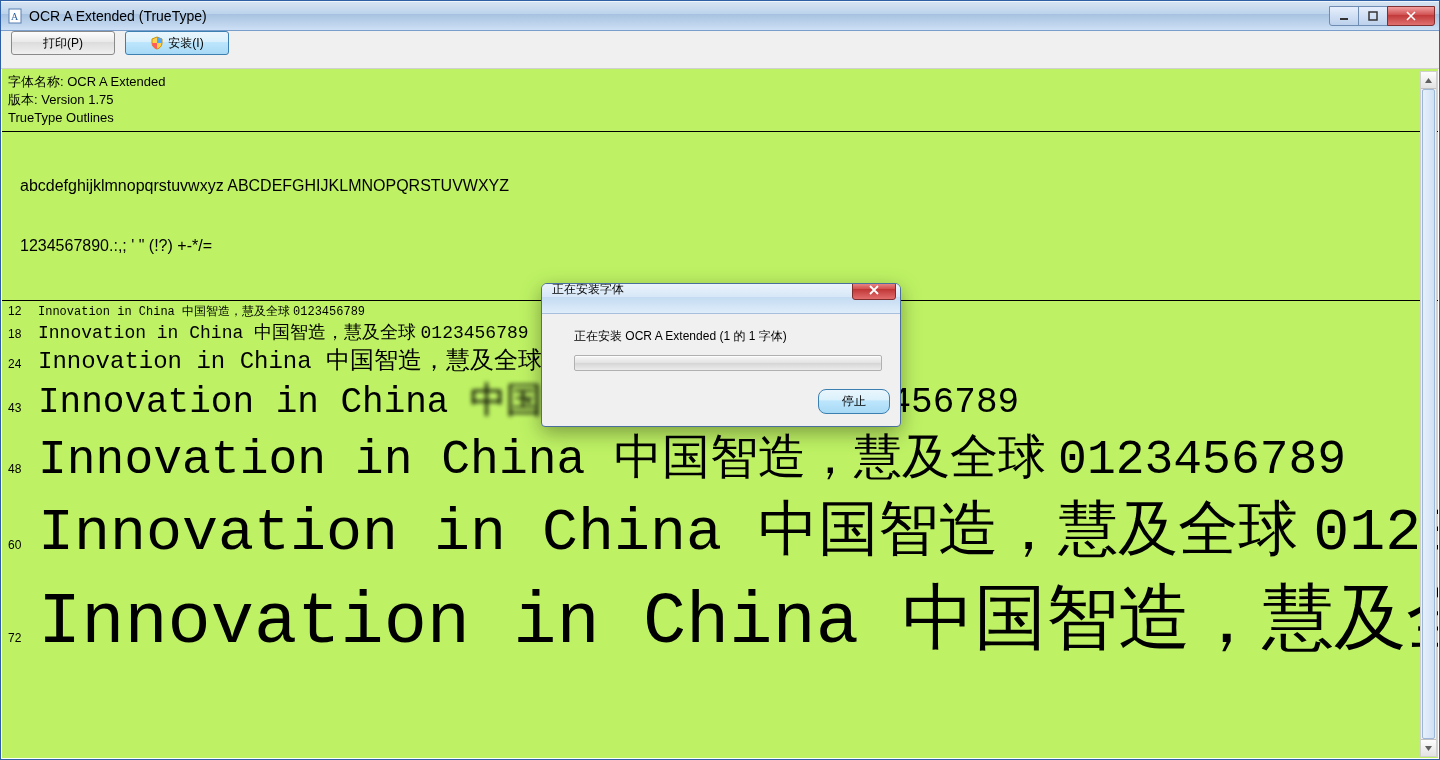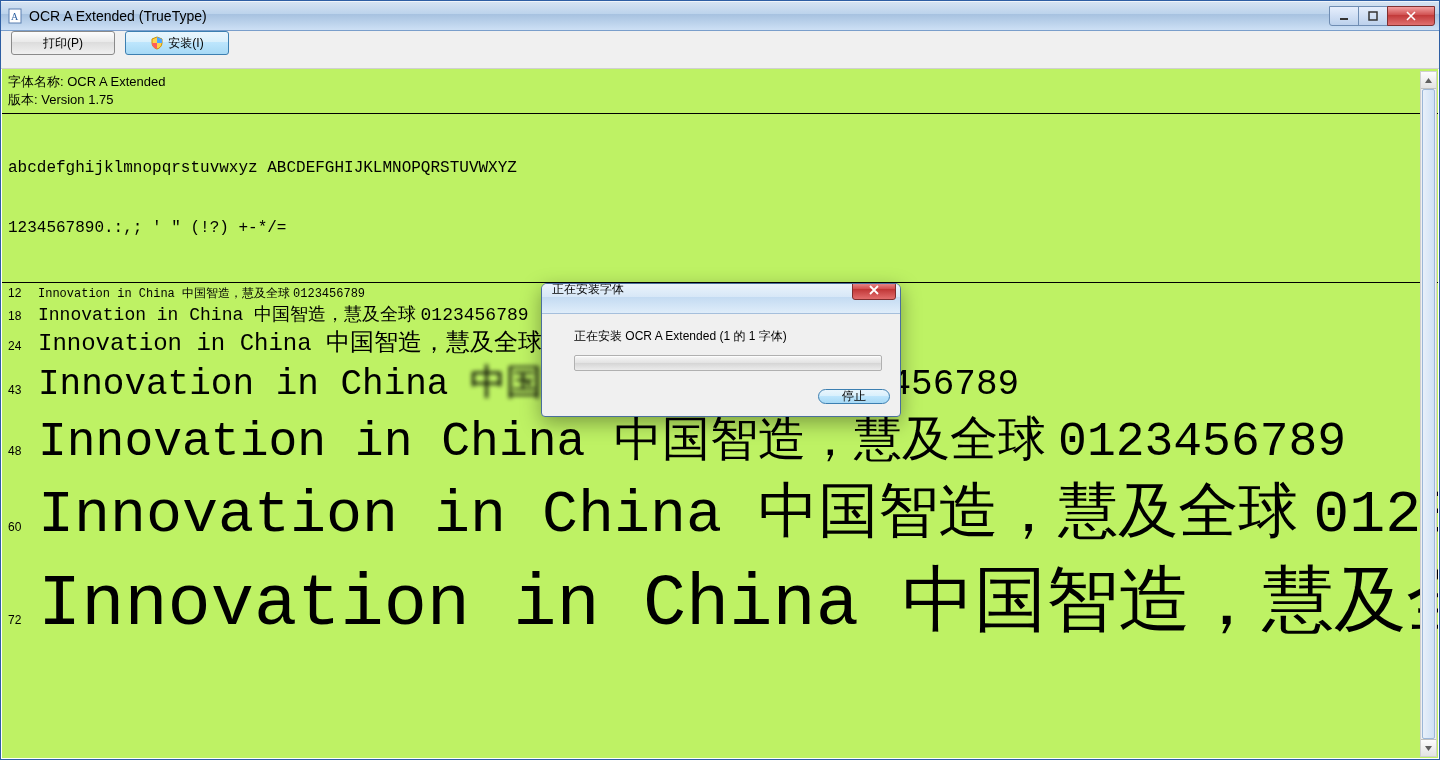--- a/index.html
+++ b/index.html
@@ -77,23 +77,23 @@
     padding:0;
   }
   .meta-block {
     padding:4px 6px 4px 6px;
     border-bottom:1px solid #000;
     font-family:"Microsoft YaHei","Segoe UI",sans-serif;
     font-size:13px;
     line-height:18px;
   }
   .glyph-block {
-    padding:4px 6px;
+    padding:4px 18px;
     border-bottom:1px solid #000;
-    font-family:Liberation Mono, monospace;
+    font-family:Liberation Sans, sans-serif;
     font-size:16px;
     line-height:20px;
     white-space:pre;
   }
   .samples-block {
     position:relative;
     padding:2px 0 2px 0;
     overflow:hidden;
     white-space:nowrap;
   }
@@ -172,21 +172,21 @@
     border:1px solid #b0b0b0;
     border-radius:2px;
     background:linear-gradient(to bottom,#f7f7f7,#e3e3e3 48%,#d5d5d5 52%,#ececec);
     box-shadow:inset 0 1px 1px rgba(255,255,255,0.8);
   }
   .dialog-buttons {
     padding:8px 10px 12px 10px;
     display:flex; justify-content:flex-end;
   }
   .dlg-btn {
-    min-width:72px; height:15px;
+    min-width:72px; height:25px;
     border:1px solid #3c7fb1;
     border-radius:8px;
     background:linear-gradient(to bottom,#eaf6fd,#d9f0fc 45%,#bee6fd 46%,#a7d9f5);
     font-size:12px;
     display:flex; align-items:center; justify-content:center;
     cursor:default;
   }
   .blur-under {
     filter:blur(2px);
   }
@@ -236,20 +236,21 @@
         </svg>
     </span>
     <span>安装(I)</span>
   </div>
 </div>
 
 <div class="content">
   <div class="meta-block">
     <div>字体名称: OCR A Extended</div>
     <div>版本: Version 1.75</div>
+    <div>TrueType Outlines</div>
   </div>
   <div class="glyph-block">
     <div>abcdefghijklmnopqrstuvwxyz ABCDEFGHIJKLMNOPQRSTUVWXYZ</div>
     <div>1234567890.:,; ' " (!?) +-*/=</div>
   </div>
   <div class="samples-block" id="samples">
       <div class="sample-row">
         <span class="sample-size-label">12</span>
         <span class="sample-text" style="font-size: 12px;"><span>Innovation in China </span><span class="cjk">中国智造，慧及全球 </span><span>0123456789</span></span>
       </div>

